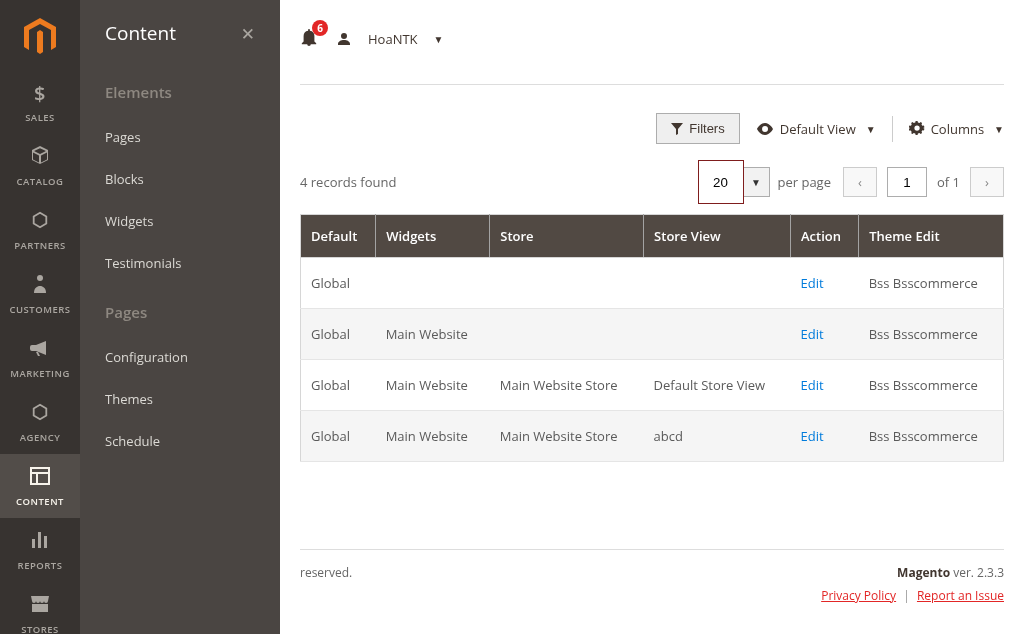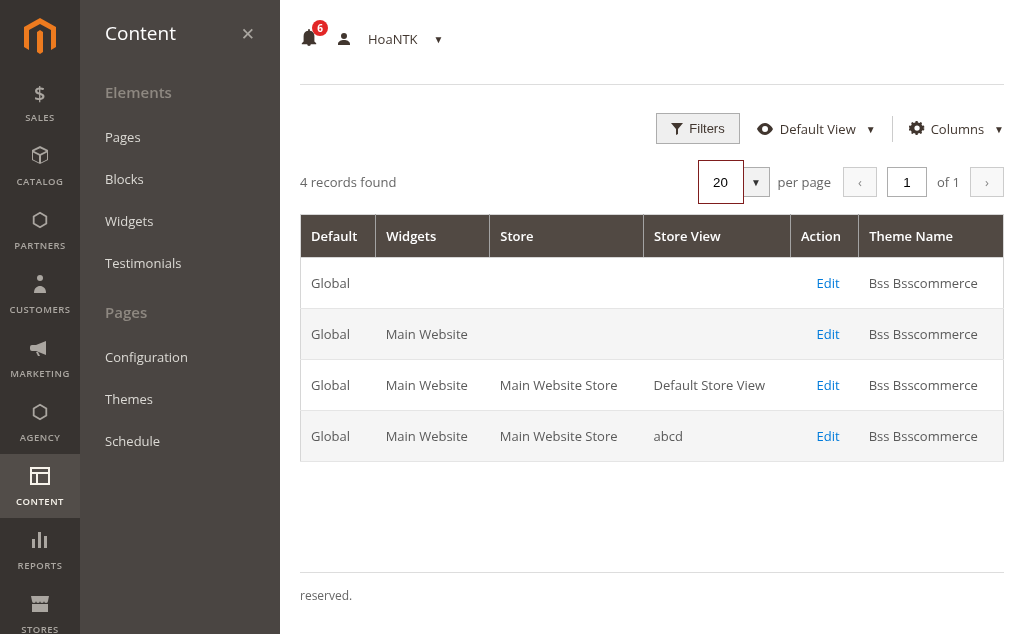--- a/index.html
+++ b/index.html
@@ -53,21 +53,21 @@
 .pgbtn { width:34px; height:30px; border:1px solid #ccc; background:#f8f8f8; display:flex; align-items:center; justify-content:center; cursor:pointer; color:#888; }
 .pgcur { width:40px; height:30px; text-align:center; border:1px solid #adadad; }
 .of { color:#666; }
 
 
 .grid { width: 100%; border-collapse: collapse; border:1px solid #d6d6d6; }
 .grid thead th { background: #514943; color: #fff; font-weight: 600; text-align: left; padding: 12px 10px; font-size: 13px; border-bottom:1px solid #d6d6d6; border-right:1px solid #a3a3a3;}
 .grid thead th:last-child{border-right:none;}
 .grid tbody td { padding: 16px 10px; border-bottom: 1px solid #e5e5e5; color:#5a5a5a; }
 .grid tbody tr:nth-child(even) td { background:#f5f5f5; }
-.grid tbody td.action a { color: #007bdb; cursor:pointer;margin-left:16px; }
+.grid tbody td.action a { color: #007bdb; cursor:pointer; }
 
 
 .footer { position:absolute; left:280px; right:0; bottom:0; padding: 8px 20px 30px; }
 .footer hr { border:none; border-top:1px solid #ddd; margin-bottom:14px; }
 .footer-row { display:flex; justify-content:space-between; color:#666; font-size:12px; }
 .footer-row .right { text-align:right; }
 .footer-row a { color:#e22626; text-decoration:underline; cursor:pointer; }
 .footer-row .sep { color:#999; margin:0 4px; }
 .footer-row strong { color:#41362f; }
 
@@ -230,21 +230,21 @@
   </div>
 
   <table class="grid">
     <thead>
       <tr>
         <th>Default</th>
         <th>Widgets</th>
         <th>Store</th>
         <th>Store View</th>
         <th>Action</th>
-        <th>Theme Name</th>
+        <th>Theme Edit</th>
       </tr>
     </thead>
     <tbody id="grid-body">
         <tr>
           <td>Global</td>
           <td></td>
           <td></td>
           <td></td>
           <td class="action"><a>Edit</a></td>
           <td>Bss Bsscommerce</td>
@@ -274,14 +274,22 @@
           <td>Bss Bsscommerce</td>
         </tr>
       </tbody>
   </table>
 </div>
 
 <div class="footer">
   <hr>
   <div class="footer-row">
     <span>reserved.</span>
+    <div class="right">
+      <div><strong>Magento</strong><span> ver. 2.3.3</span></div>
+      <div style="margin-top:6px;">
+        <a>Privacy Policy</a>
+        <span class="sep">|</span>
+        <a>Report an Issue</a>
+      </div>
+    </div>
   </div>
 </div>
 
 </body></html>

